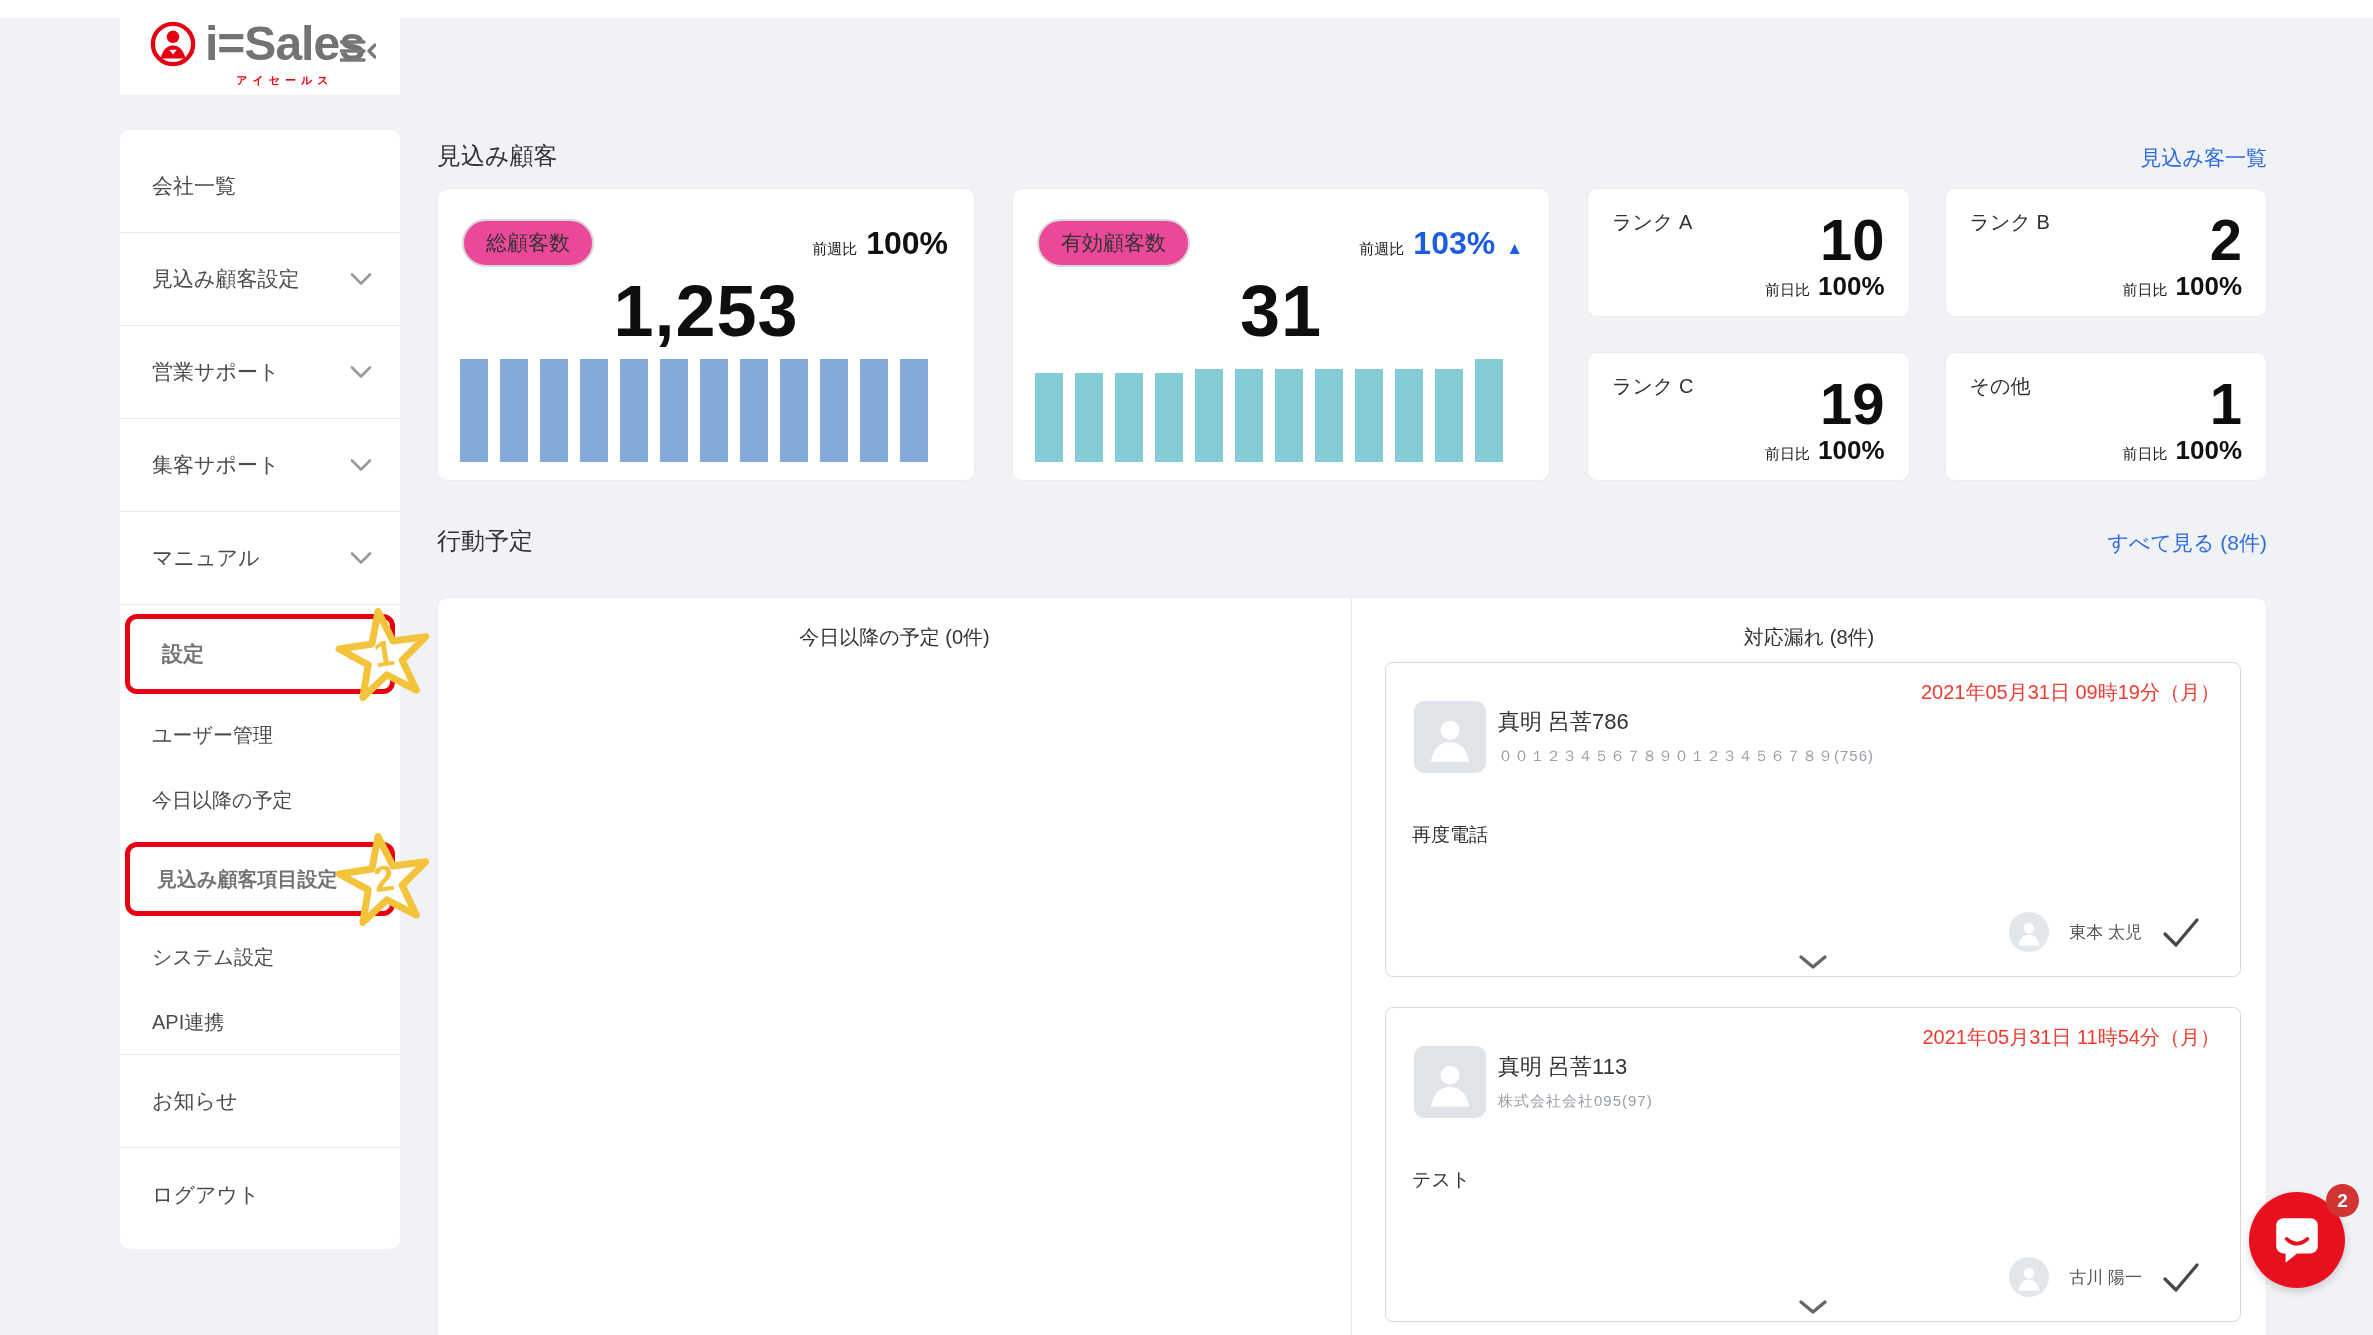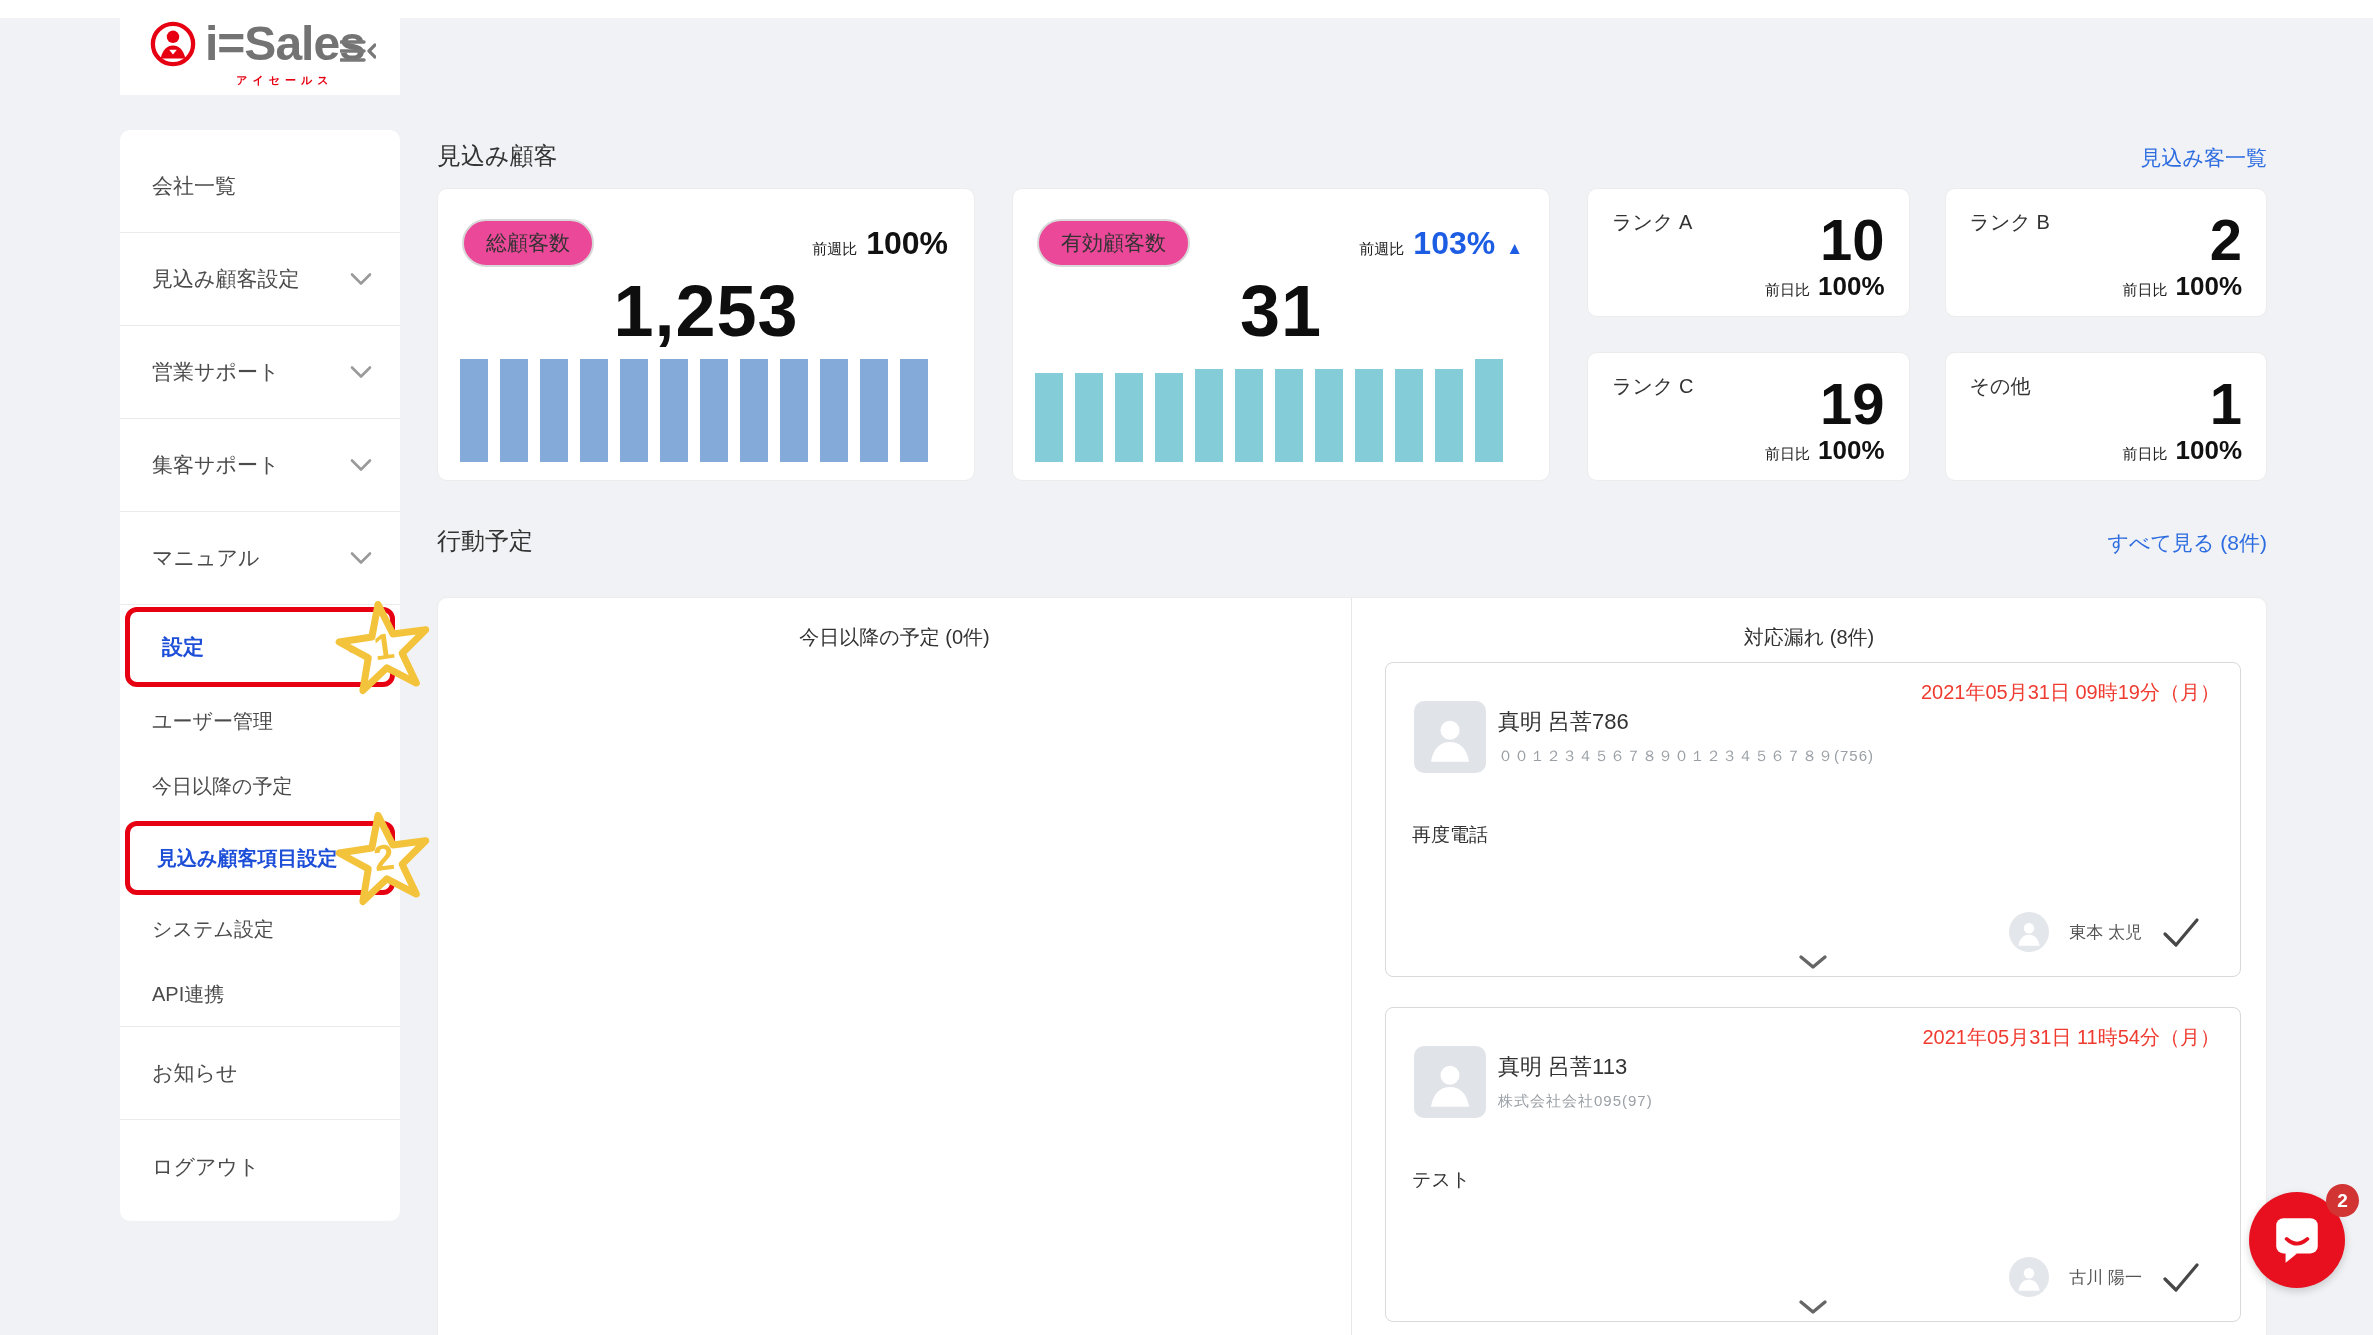--- a/index.html
+++ b/index.html
@@ -17,21 +17,21 @@
   .logo-texts{display:flex;flex-direction:column;align-items:center;}
   .logo-text{color:#737373;font-weight:700;font-size:48px;line-height:1.1;letter-spacing:-1px;}
   .logo-tagline{color:#e60012;font-size:11px;font-weight:700;letter-spacing:5px;margin-top:2px;}
   .hamburger{position:absolute;right:24px;top:38px;width:36px;height:28px;cursor:pointer;color:#787878;}
   
   .sidebar{position:absolute;left:120px;top:130px;width:280px;background:#fff;border-radius:10px;padding:10px 0 8px 0;}
   .side-item{position:relative;display:flex;align-items:center;padding-left:32px;font-size:21px;color:#4b4b4b;cursor:pointer;box-sizing:border-box;}
   .side-item.top{height:93px;}
   .side-item.sub{height:65px;font-size:20px;}
   .side-item.div{border-bottom:1px solid #ececec;}
-  .side-item.hl{border:5px solid #e60012;border-radius:12px;margin:2px 5px;color:#1d4ed8;font-weight:700;}
+  .side-item.hl{border:5px solid #e60012;border-radius:12px;margin:9px 5px;color:#737373;font-weight:700;}
   .side-item.top.hl{height:80px;}
   .side-item.sub.hl{height:74px;padding-left:27px;}
   .chev{position:absolute;right:28px;top:50%;transform:translateY(-50%);color:#9a9a9a;line-height:0;}
   .chev-red{color:#f0a5a5;}
   .star{position:absolute;right:-46px;top:50%;transform:translateY(-50%) rotate(-8deg);width:104px;height:104px;z-index:6;pointer-events:none;}
   
   .main{position:absolute;left:437px;top:140px;width:1830px;}
   .sec-head{display:flex;justify-content:space-between;align-items:flex-end;}
   .sec-title{font-size:24px;color:#333;font-weight:500;}
   .sec-link{font-size:21px;color:#2d6ce0;text-decoration:none;cursor:pointer;}

